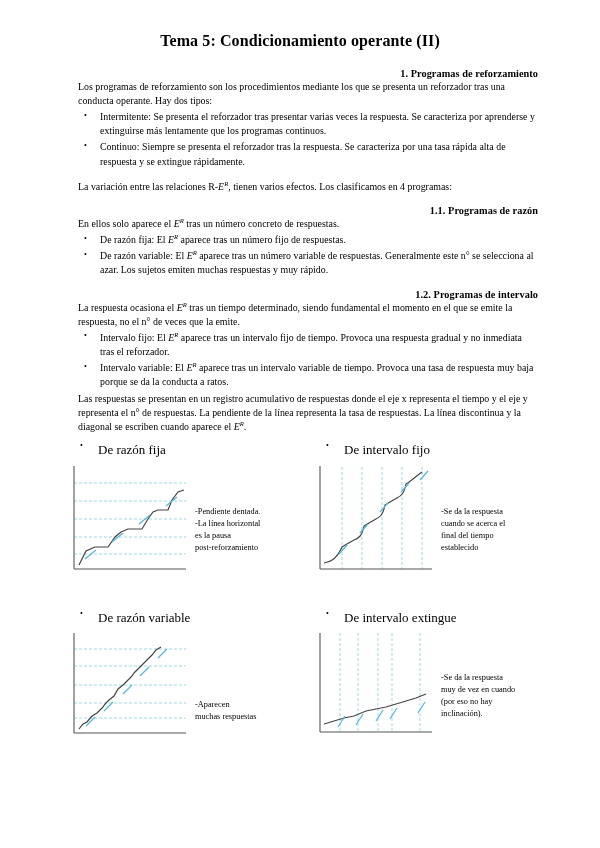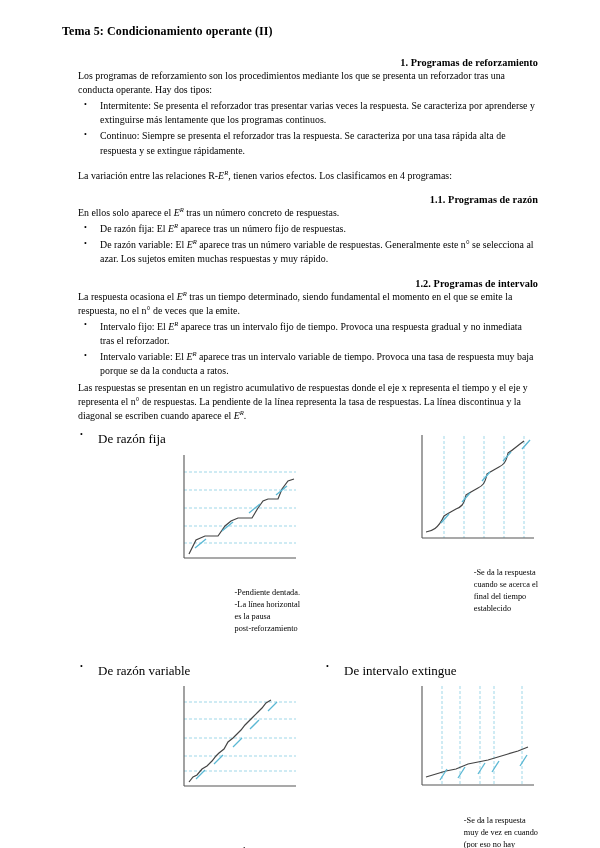--- a/index.html
+++ b/index.html
@@ -18,23 +18,24 @@
     position: relative;
     width: 600px;
     height: 848px;
     padding: 0;
     box-sizing: border-box;
   }
   .content {
     padding: 22px 62px 0 62px;
   }
   h1.doc-title {
-    font-size: 12px;
+    font-size: 16px;
     font-weight: bold;
-    margin: 2px 0 18px 0;
+    text-align: center;
+    margin: 10px 0 18px 0;
     letter-spacing: 0.1px;
   }
   h2.section-heading {
     font-size: 10.3px;
     font-weight: bold;
     margin: 11px 0 1px 0;
     letter-spacing: 0.05px;
     text-align: right;
   }
   p.para {
@@ -97,22 +98,21 @@
   }
   .chart-label::before {
     content: "\2022";
     position: absolute;
     left: 18px;
     top: -1px;
     font-size: 8px;
   }
   .chart-body {
     display: flex;
-    align-items: flex-end;
-    flex-direction: column;
+    align-items: center;
   }
   .chart-svg-wrap {
     flex: 0 0 auto;
     padding-left: 6px;
   }
   .chart-note {
     font-size: 8.3px;
     line-height: 1.45;
     padding-left: 5px;
     padding-top: 16px;
@@ -194,20 +194,21 @@
             <div class="chart-note">
               <span class="note-line">-Pendiente dentada.</span>
               <span class="note-line">-La línea horizontal</span>
               <span class="note-line">es la pausa</span>
               <span class="note-line">post-reforzamiento</span>
             </div>
           </div>
         </div>
 
         <div class="chart-cell right">
+          <div class="chart-label">De intervalo fijo</div>
           <div class="chart-body">
             <div class="chart-svg-wrap">
               <svg width="122" height="116" viewBox="0 0 122 116">
 
                 <g stroke="#9fd7e8" stroke-width="1" stroke-dasharray="3,2">
                   <line x1="28" y1="5" x2="28" y2="107"></line>
                   <line x1="48" y1="5" x2="48" y2="107"></line>
                   <line x1="68" y1="5" x2="68" y2="107"></line>
                   <line x1="88" y1="5" x2="88" y2="107"></line>
                   <line x1="108" y1="5" x2="108" y2="107"></line>

